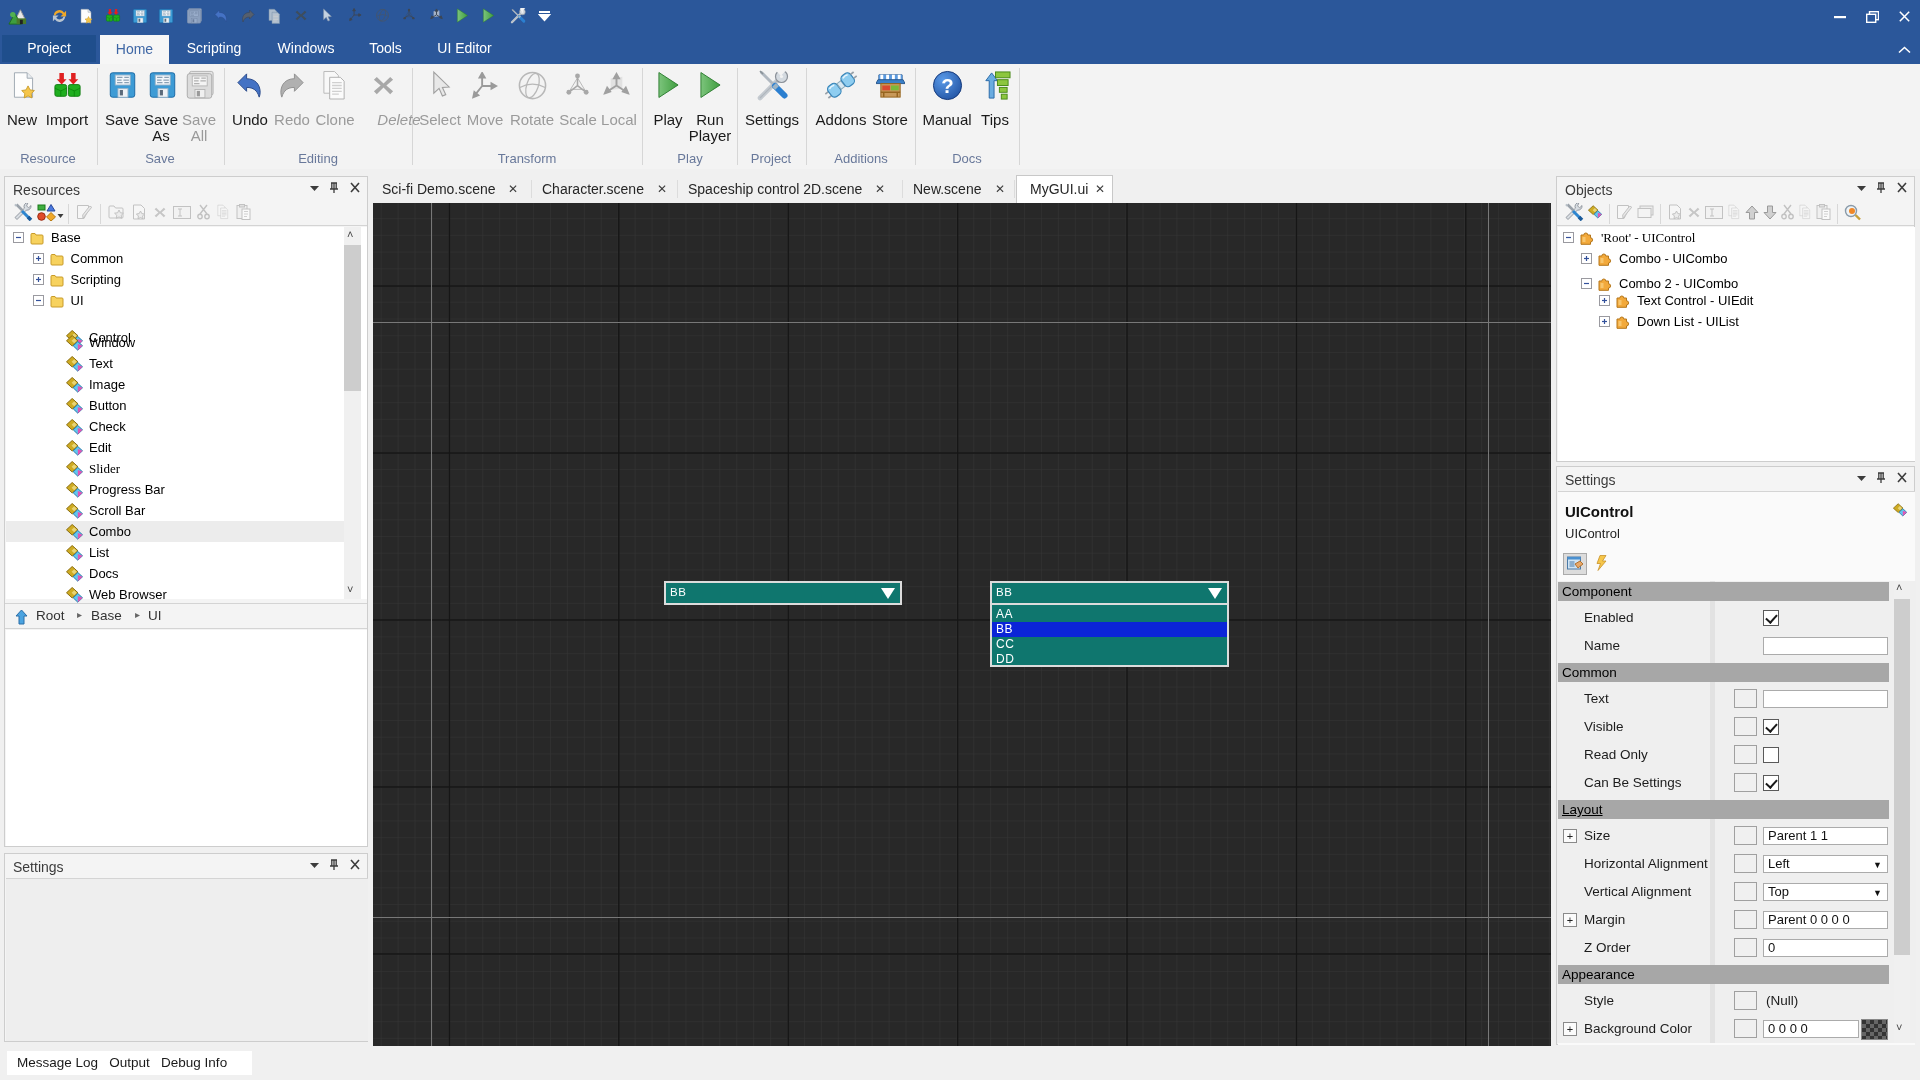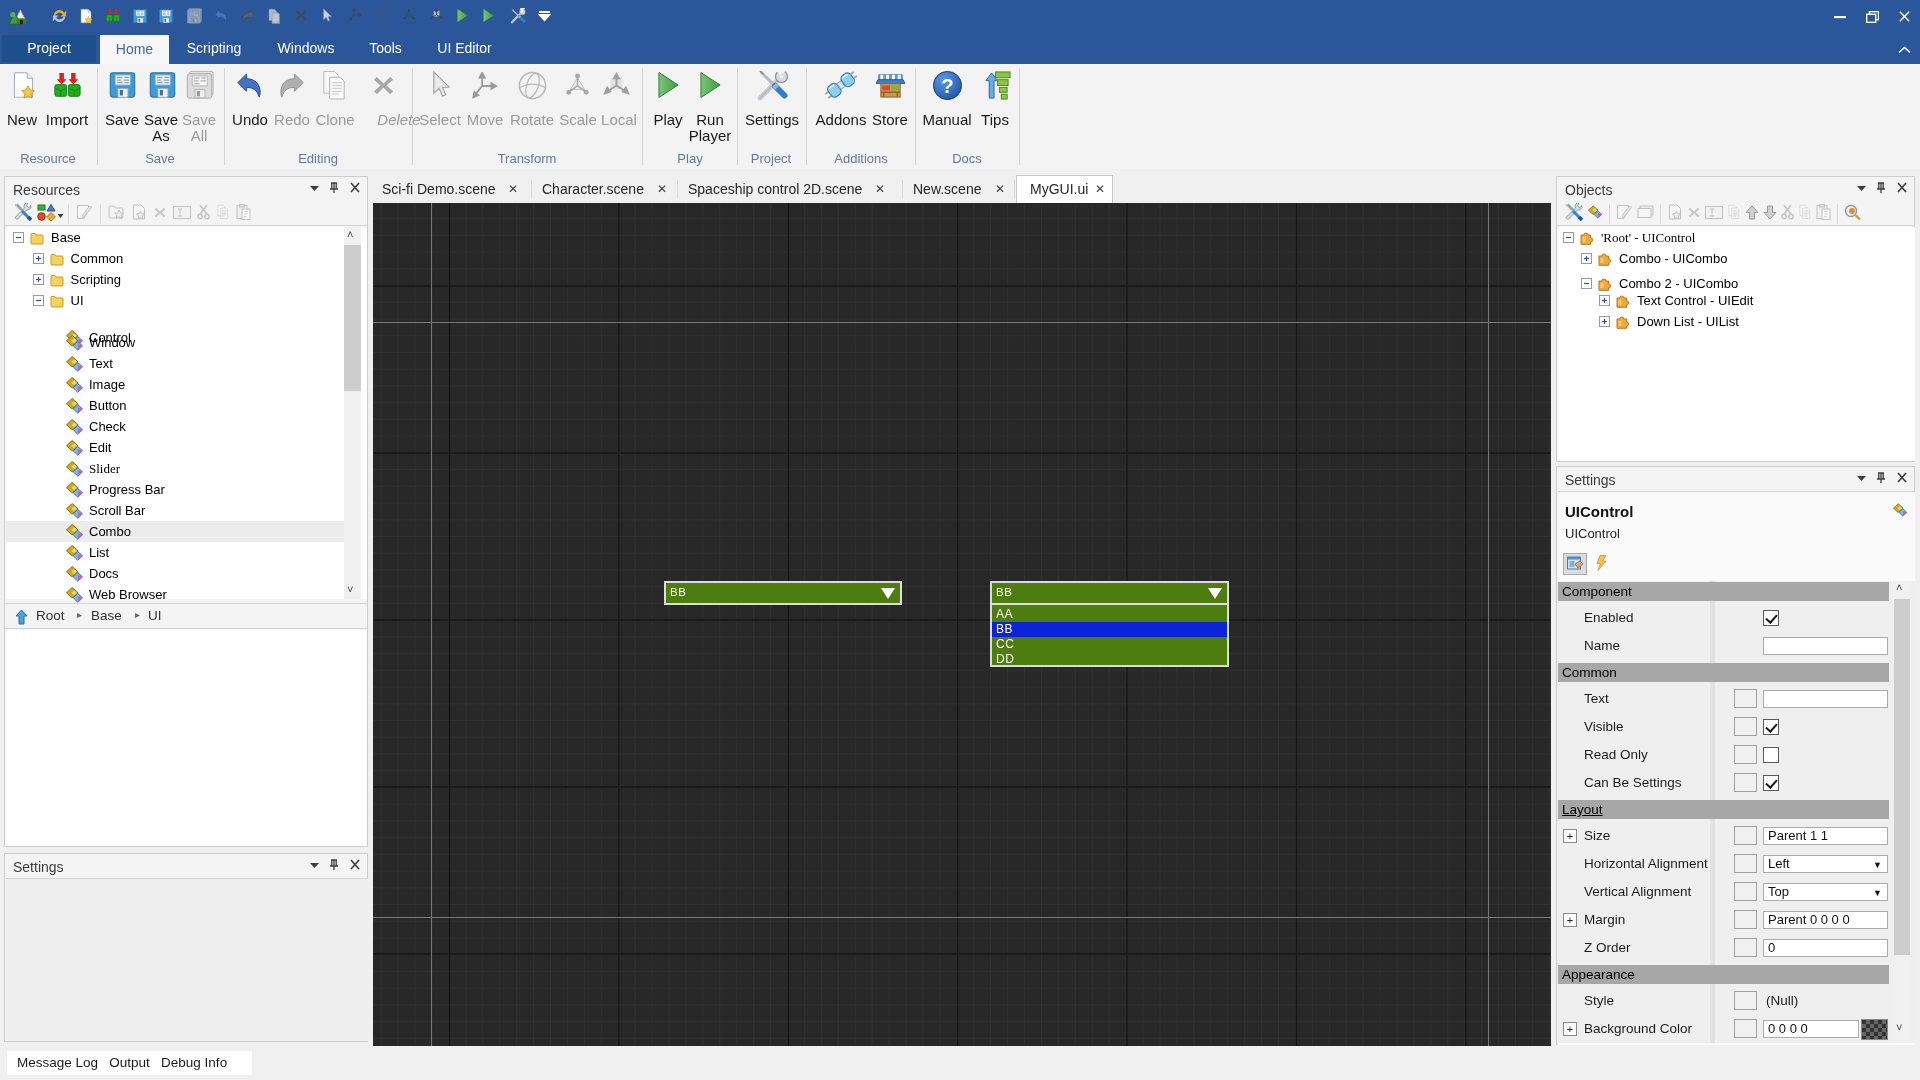--- a/index.html
+++ b/index.html
@@ -24,21 +24,21 @@
   .panel { position:absolute; background:#f4f4f4; border:1px solid #cdcdcd; }
   .ptitle { position:absolute; left:8px; top:5px; font-size:14px; color:#3b3b3b; }
   .picons { position:absolute; right:6px; top:4px; color:#2d2d2d; font-size:12px; }
   .treerow { position:absolute; font-size:13px; color:#000; height:21px; line-height:21px; }
   .white { background:#fff; }
   
   #canvas { left:373px; top:203px; width:1178px; height:843px; background:#282828; }
   .tab { position:absolute; top:0px; height:28px; line-height:28px; font-size:14px; color:#262626; }
   .tabx { font-size:12px; color:#3c3c3c; }
   
-  .combo { position:absolute; background:#4d7c0f; border:2px solid #dcdcdc; }
+  .combo { position:absolute; background:#0f766e; border:2px solid #dcdcdc; }
   .cbtext { position:absolute; left:4px; top:3px; color:#fff; font-size:11.5px; letter-spacing:0.5px;}
   
   .secbar { position:absolute; left:1px; width:331px; height:19px; background:#a7a7a7;
             color:#000; font-size:13.5px; line-height:19px; padding-left:4px; }
   .plabel { position:absolute; left:27px; font-size:13.5px; color:#1c1c1c; }
   .pfield { position:absolute; left:206px; width:125px; height:18px; background:#fff;
             border:1px solid #ababab; font-size:13px; color:#111; line-height:16px; padding-left:4px; }
   .pbox   { position:absolute; left:177px; width:23px; height:19px; background:#f0f0f0;
             border:1px solid #a0a0a0; }
   .pcheck { position:absolute; left:206px; width:16px; height:16px; background:#fff;

